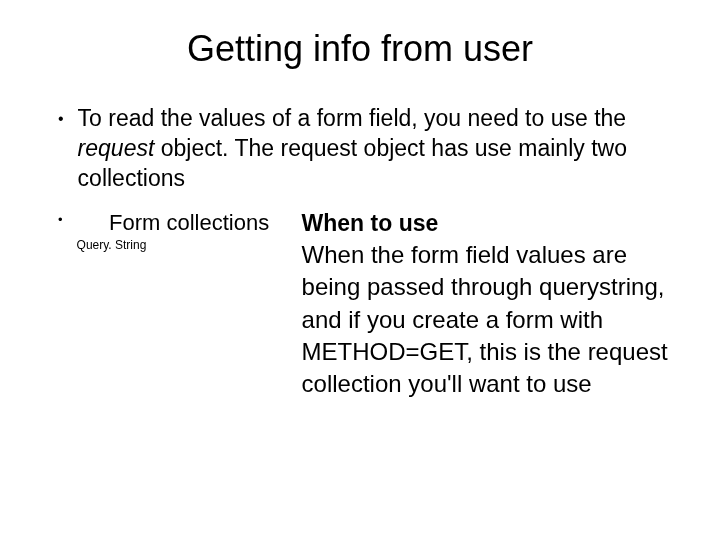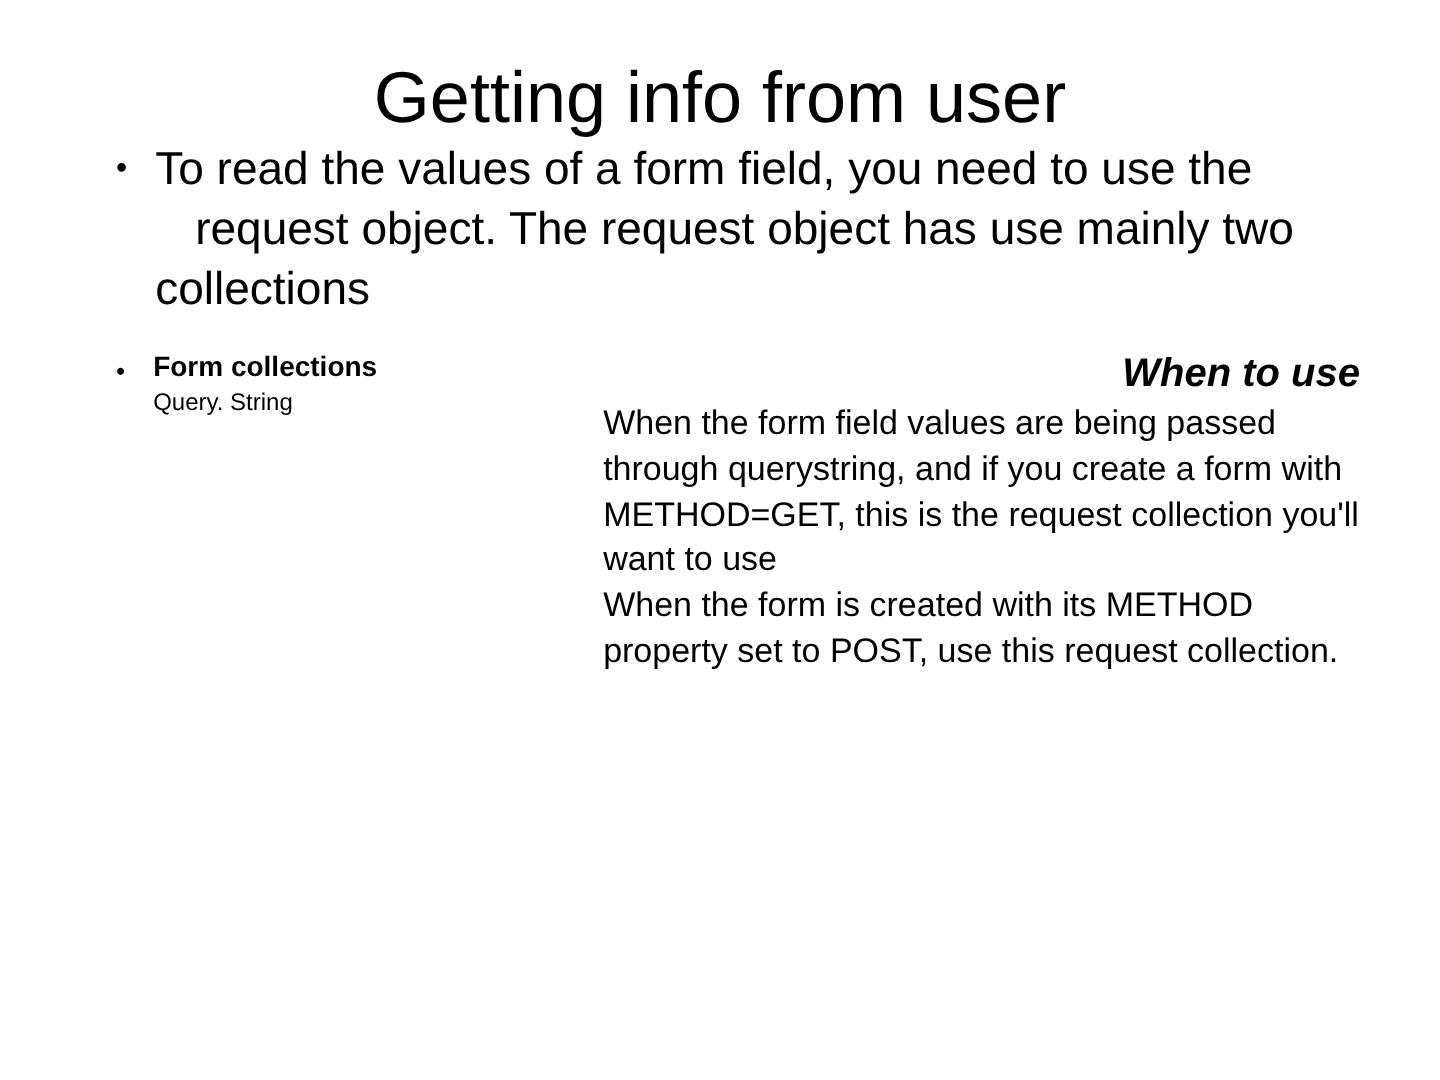--- a/index.html
+++ b/index.html
@@ -11,40 +11,41 @@
       width: 720px;
       height: 540px;
       background: #ffffff;
       font-family: Arial, Helvetica, sans-serif;
       color: #000000;
       padding: 28px 40px 40px 40px;
     }
     .title {
       font-size: 36px;
       text-align: center;
+      margin-bottom: 34px;
       font-weight: normal;
     }
     .bullet-main {
       display: flex;
       align-items: flex-start;
       font-size: 23px;
       line-height: 1.3;
       margin-bottom: 14px;
       padding-left: 18px;
     }
     .bullet-main .dot {
       margin-right: 14px;
       font-size: 16px;
       line-height: 30px;
     }
     .bullet-main .text {
       flex: 1;
     }
     .italic {
-      margin-left: 20px;
+      font-style: italic;
     }
     .sub-section {
       display: flex;
       align-items: flex-start;
       padding-left: 18px;
       font-size: 18px;
     }
     .sub-section .dot {
       margin-right: 14px;
       font-size: 13px;
@@ -55,37 +56,37 @@
       display: flex;
     }
     .col-left {
       width: 225px;
       flex-shrink: 0;
     }
     .col-right {
       flex: 1;
     }
     .header-left {
-      font-weight: bold;
-      font-size: 14px;
+      font-weight: normal;
+      font-size: 22px;
       line-height: 1.35;
+      text-align: center;
     }
     .header-right {
       font-weight: bold;
-      font-size: 20px;
-      text-align: right;
+      font-size: 23px;
+      text-align: left;
       line-height: 1.35;
-      font-style: italic;
     }
     .row-item {
       font-size: 12px;
       line-height: 1.35;
     }
     .row-desc {
-      font-size: 17px;
+      font-size: 24px;
       line-height: 1.35;
     }
     .row-item.second {
       margin-top: 0;
     }
   </style>
 </head>
 <body>
 
 <h1 class="title">Getting info from user</h1>
@@ -101,16 +102,15 @@
   <span class="dot">•</span>
   <div class="sub-content">
     <div class="col-left">
       <div class="header-left">Form collections</div>
       <div class="row-item">Query. String</div>
       <div class="row-item" style="height:90px"></div>
     </div>
     <div class="col-right">
       <div class="header-right">When to use</div>
       <div class="row-desc">When the form field values are being passed through querystring, and if you create a form with METHOD=GET, this is the request collection you'll want to use</div>
-      <div class="row-desc">When the form is created with its METHOD property set to POST, use this request collection.</div>
     </div>
   </div>
 </div>
 
 </body></html>

